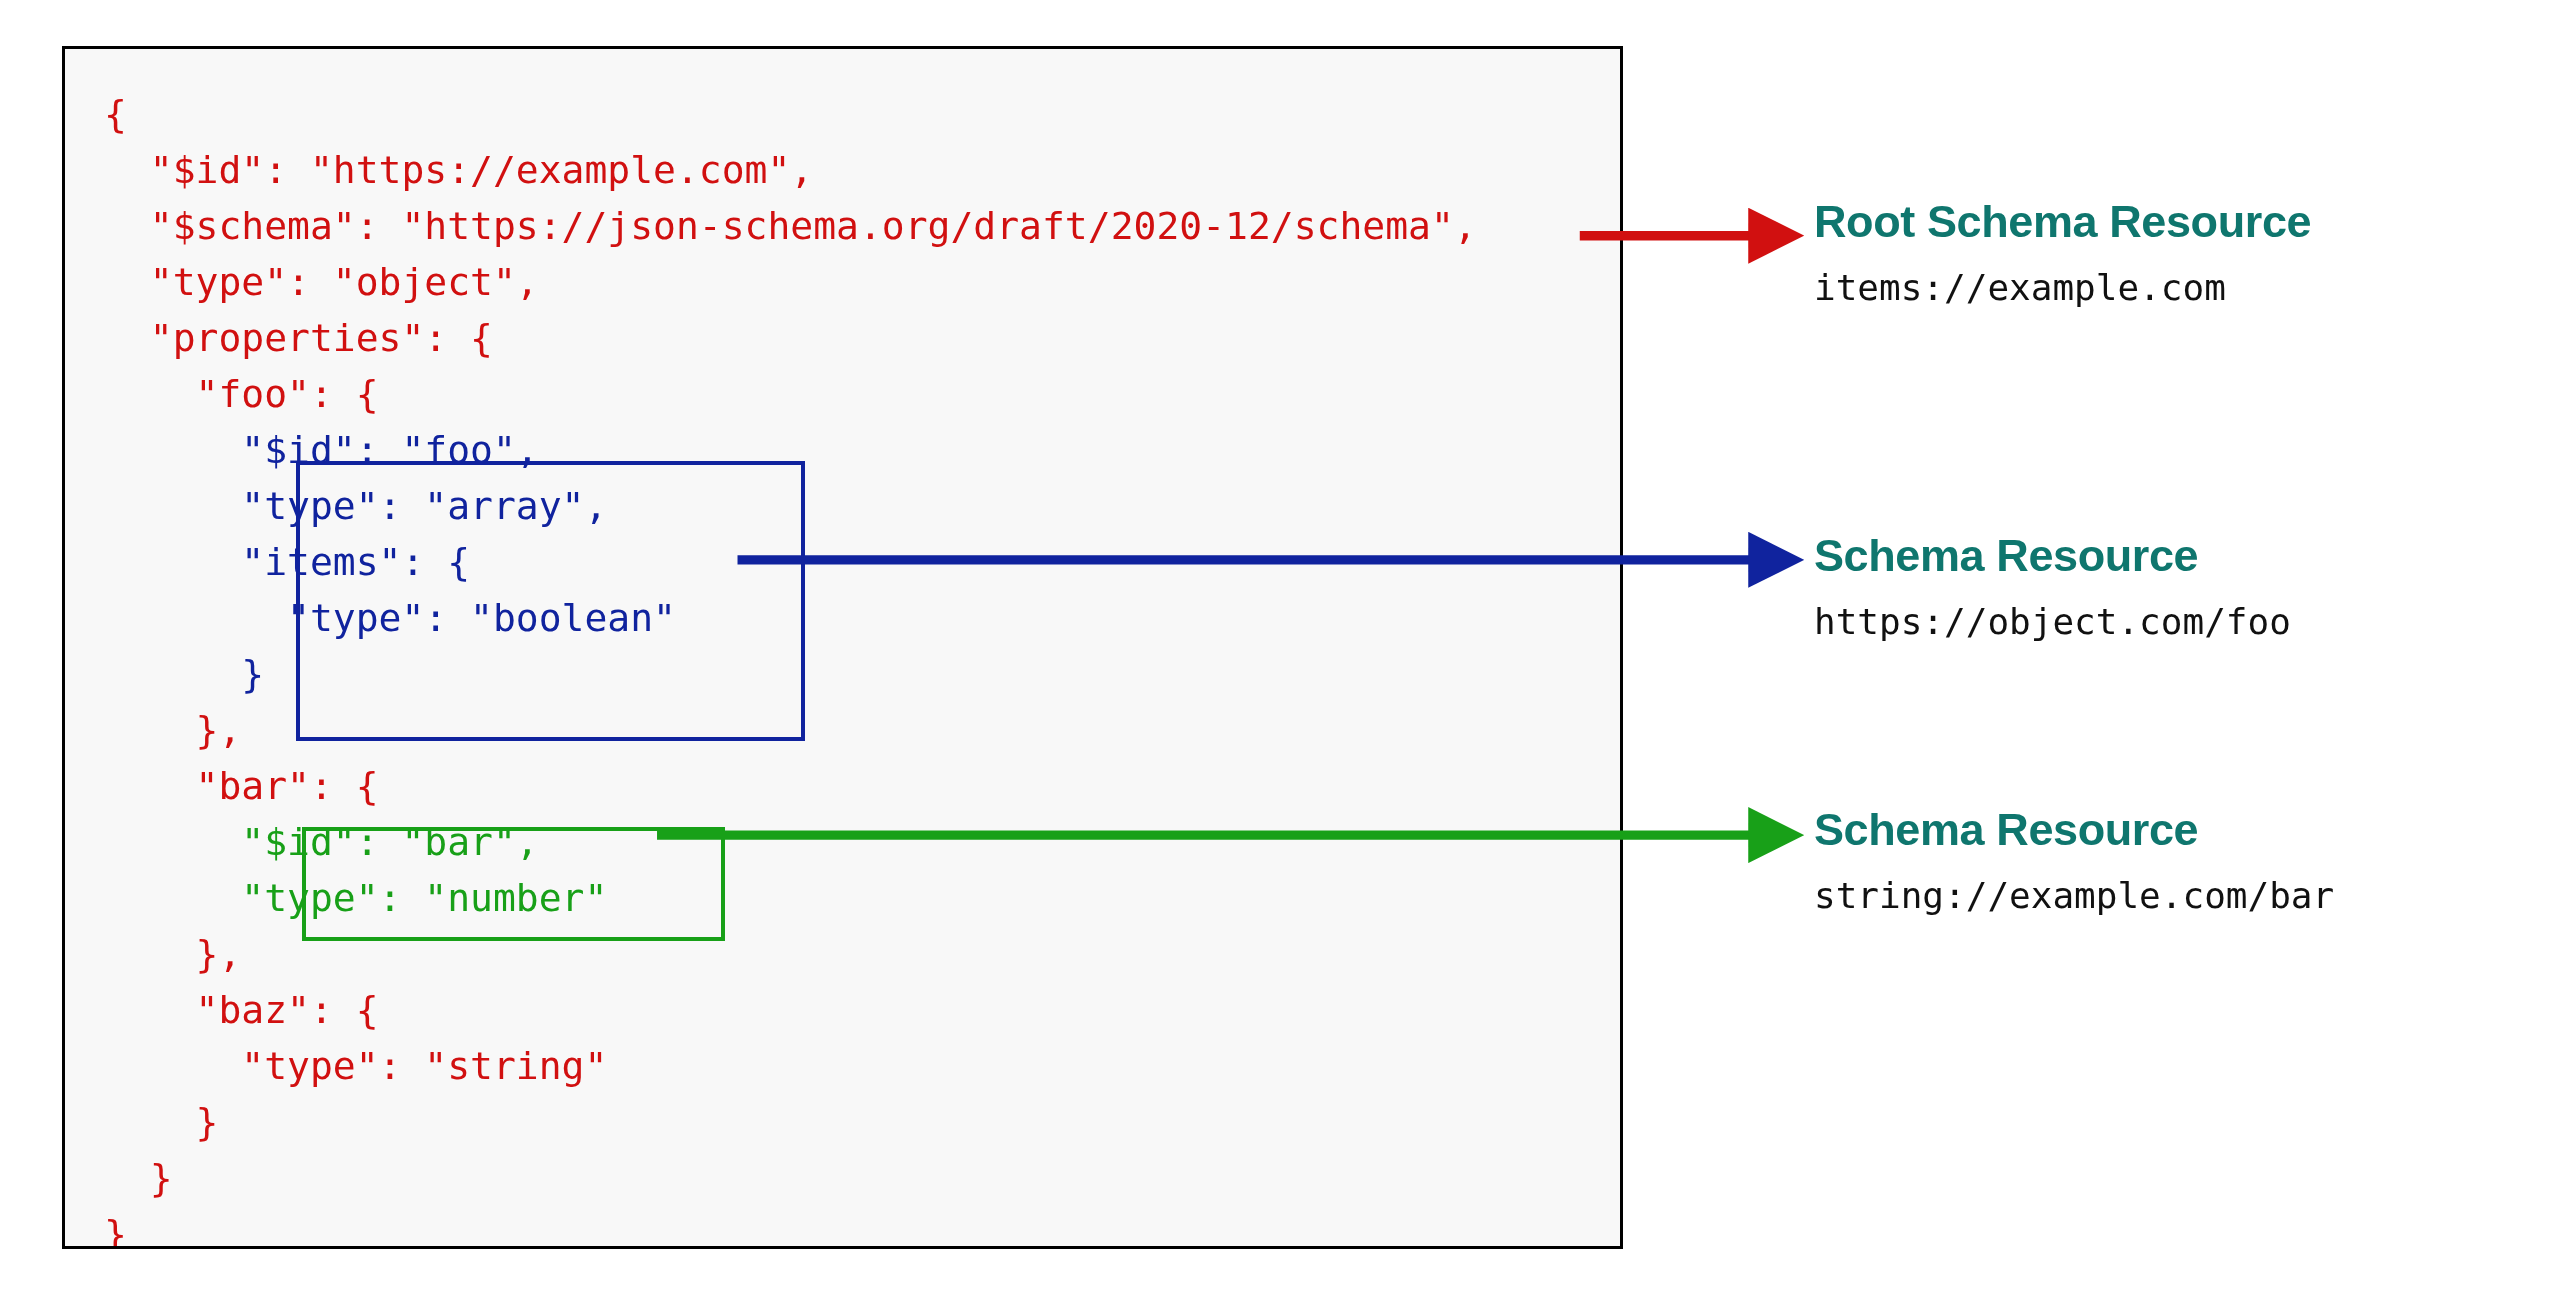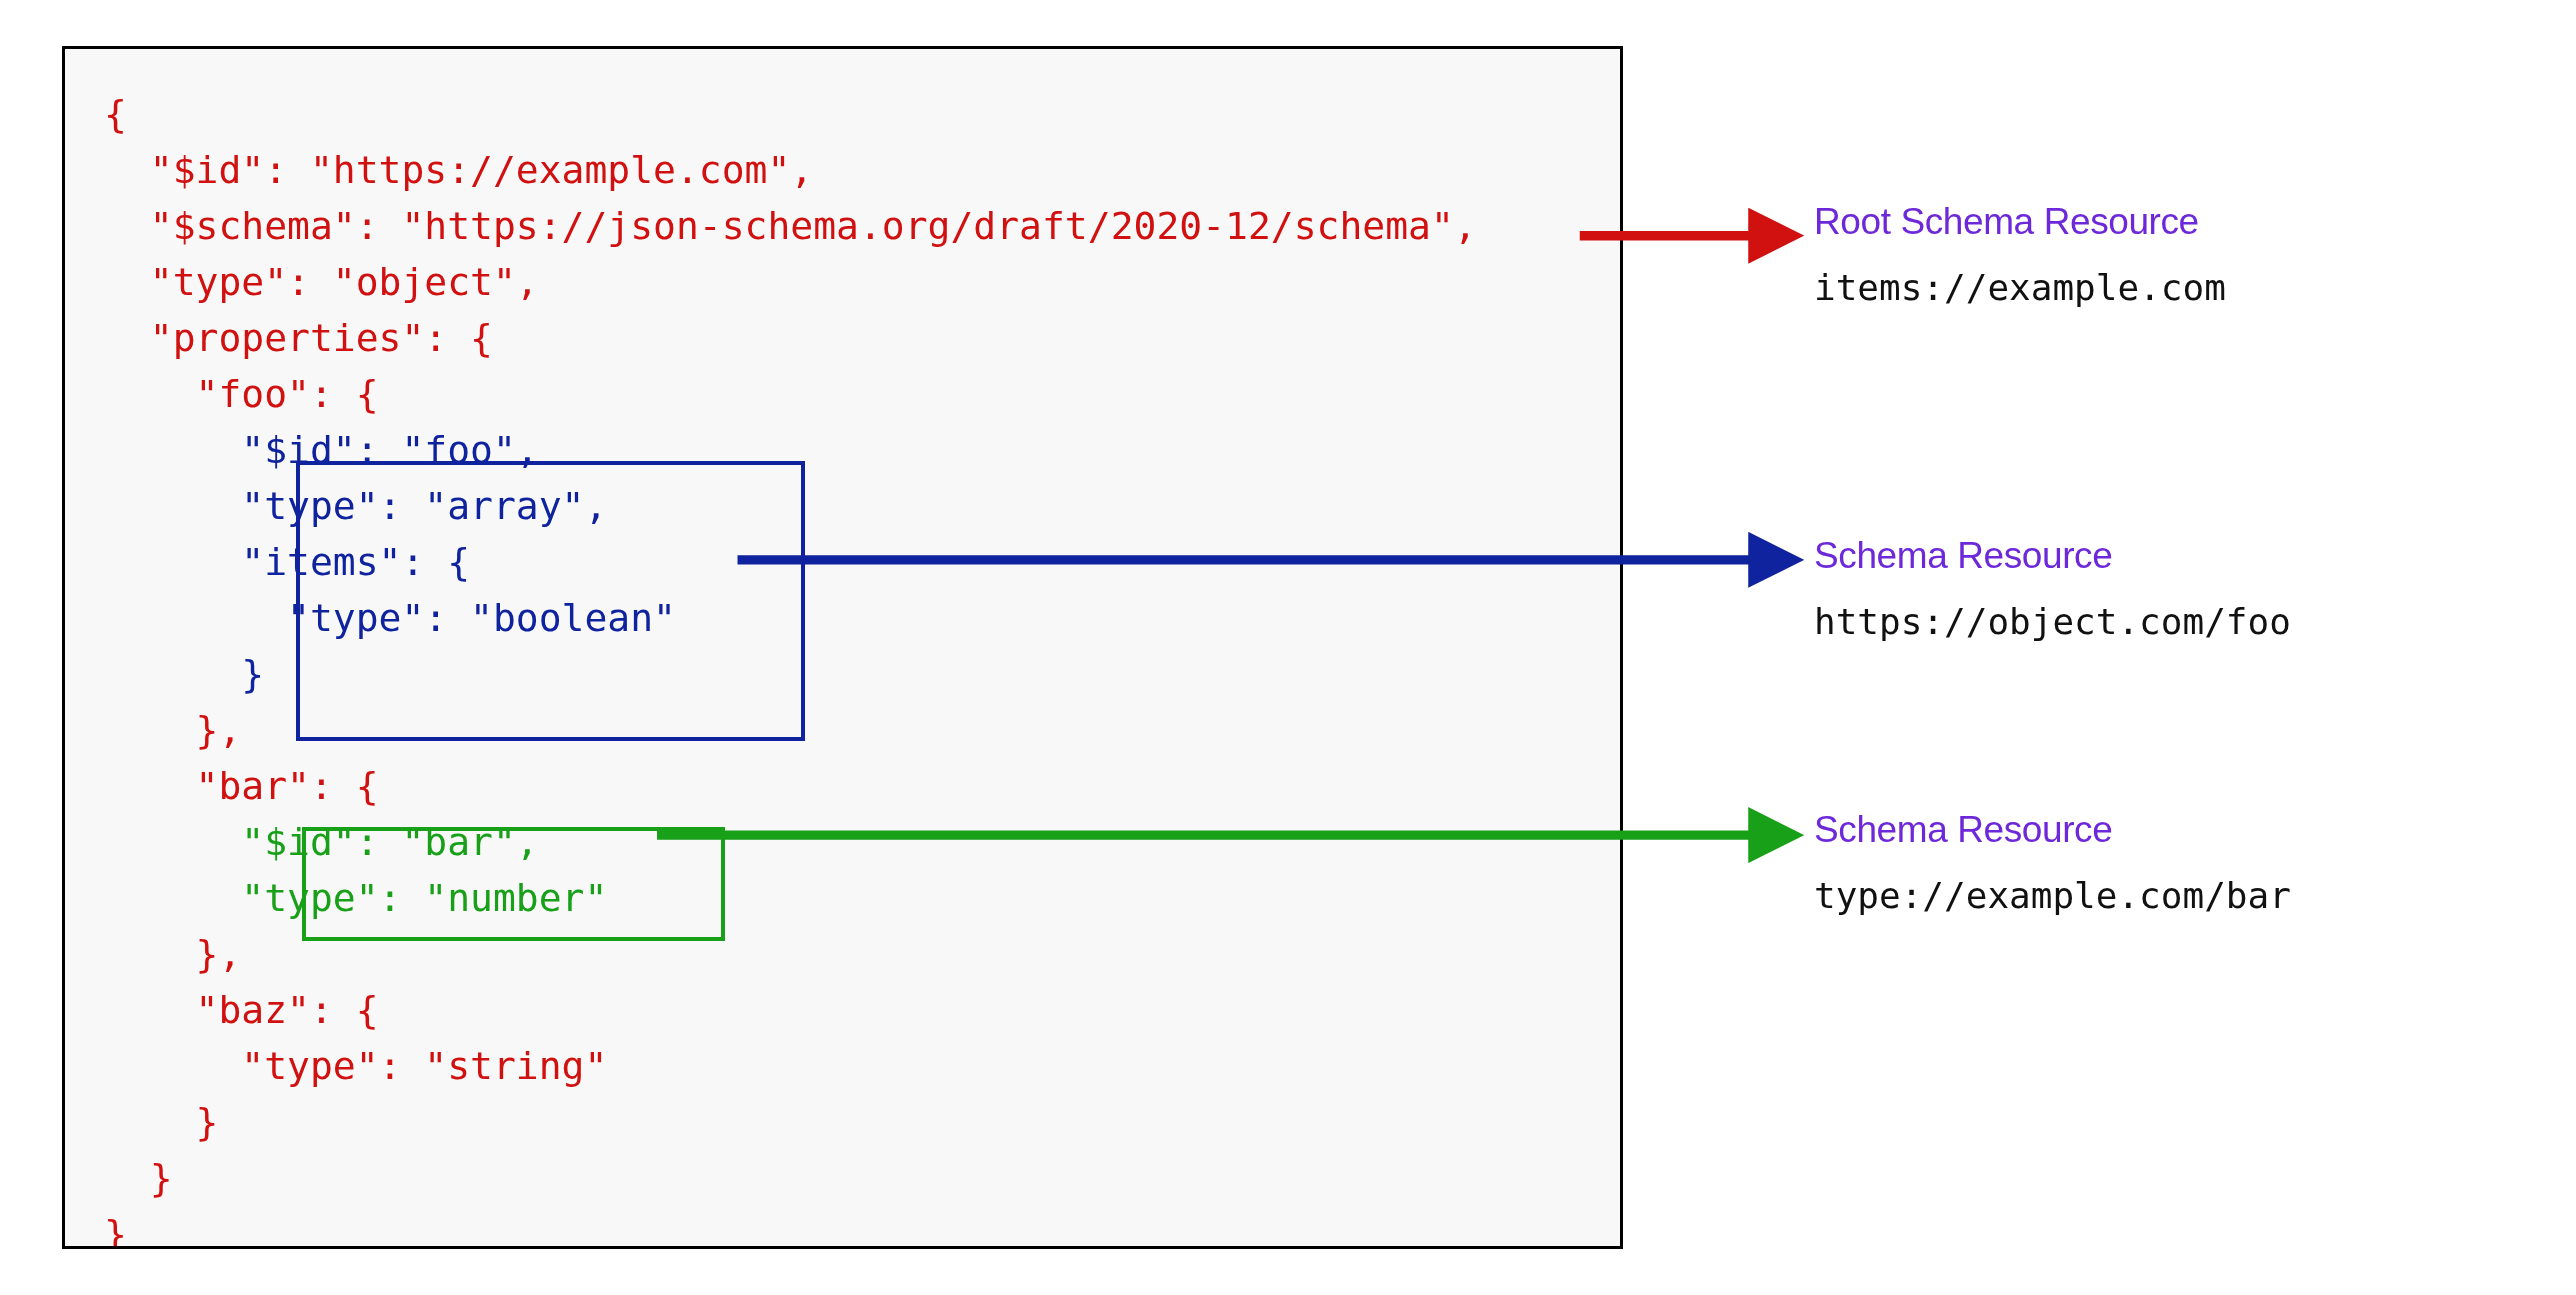--- a/index.html
+++ b/index.html
@@ -81,23 +81,23 @@
     pointer-events: none;
   }
 
   
   .annotation {
     position: absolute;
     left: 1814px;
   }
   .annotation .ann-title {
     font-family: "Liberation Sans", sans-serif;
-    font-weight: normal;
-    font-size: 37px;
-    color: #6d28d9;
+    font-weight: bold;
+    font-size: 45px;
+    color: #0f766e;
     line-height: 52px;
     letter-spacing: -0.4px;
     white-space: nowrap;
   }
   .annotation .ann-uri {
     font-family: "DejaVu Sans Mono", monospace;
     font-size: 36px;
     color: #111111;
     line-height: 45px;
     margin-top: 17px;
@@ -144,15 +144,15 @@
   <div class="ann-uri">items://example.com</div>
 </div>
 
 <div class="annotation" id="ann-foo">
   <div class="ann-title">Schema Resource</div>
   <div class="ann-uri">https://object.com/foo</div>
 </div>
 
 <div class="annotation" id="ann-bar">
   <div class="ann-title">Schema Resource</div>
-  <div class="ann-uri">type://example.com/bar</div>
+  <div class="ann-uri">string://example.com/bar</div>
 </div>
 
 
 </body></html>

